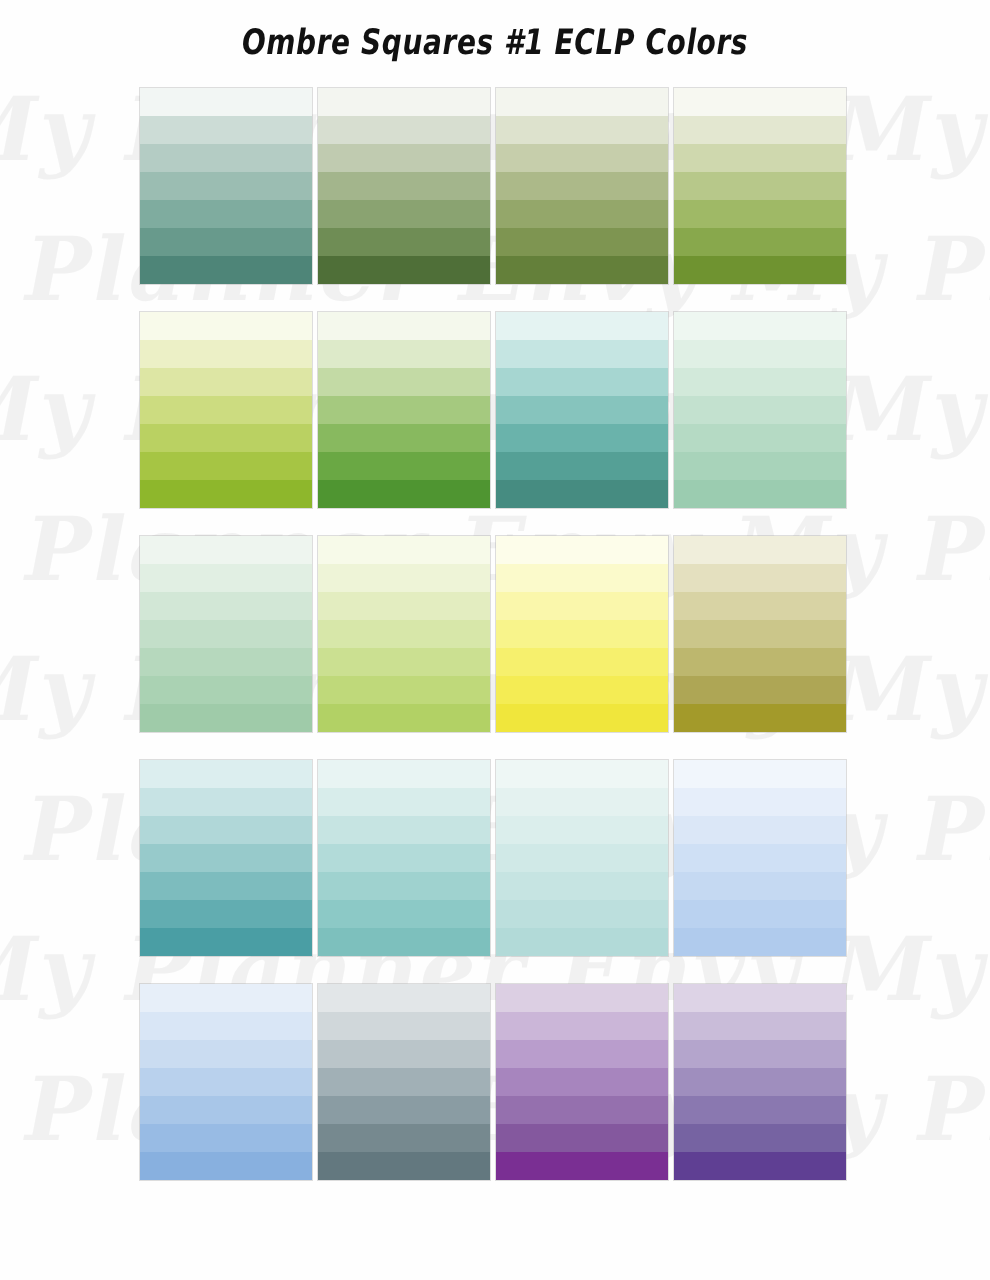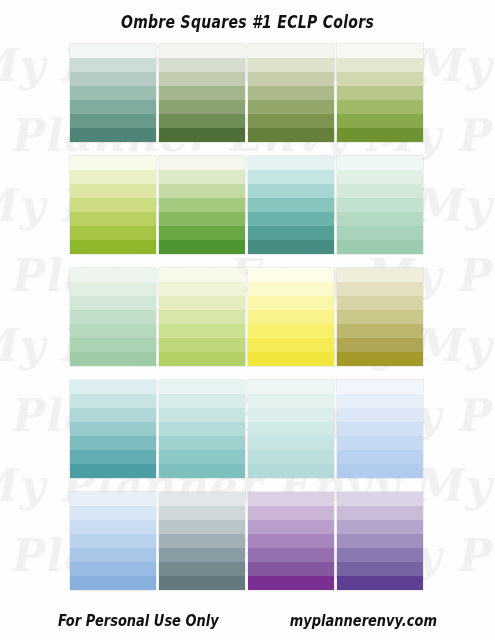--- a/index.html
+++ b/index.html
@@ -316,18 +316,14 @@
           <div class="band" style="background: rgb(201, 188, 217);"></div>
           <div class="band" style="background: rgb(180, 165, 204);"></div>
           <div class="band" style="background: rgb(159, 142, 190);"></div>
           <div class="band" style="background: rgb(138, 120, 176);"></div>
           <div class="band" style="background: rgb(118, 99, 162);"></div>
           <div class="band" style="background: rgb(95, 63, 147);"></div>
         </div>
       </div>
     </div>
 
-  <div id="footer">
-    <div>For Personal Use Only</div>
-    <div>myplannerenvy.com</div>
-  </div>
 
 </div>
 
 </body></html>

